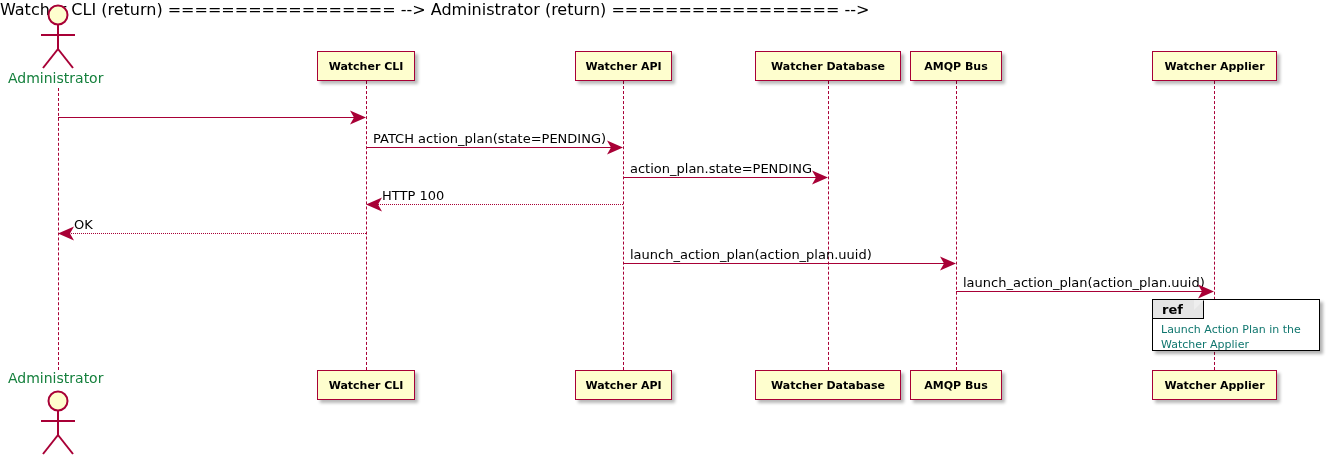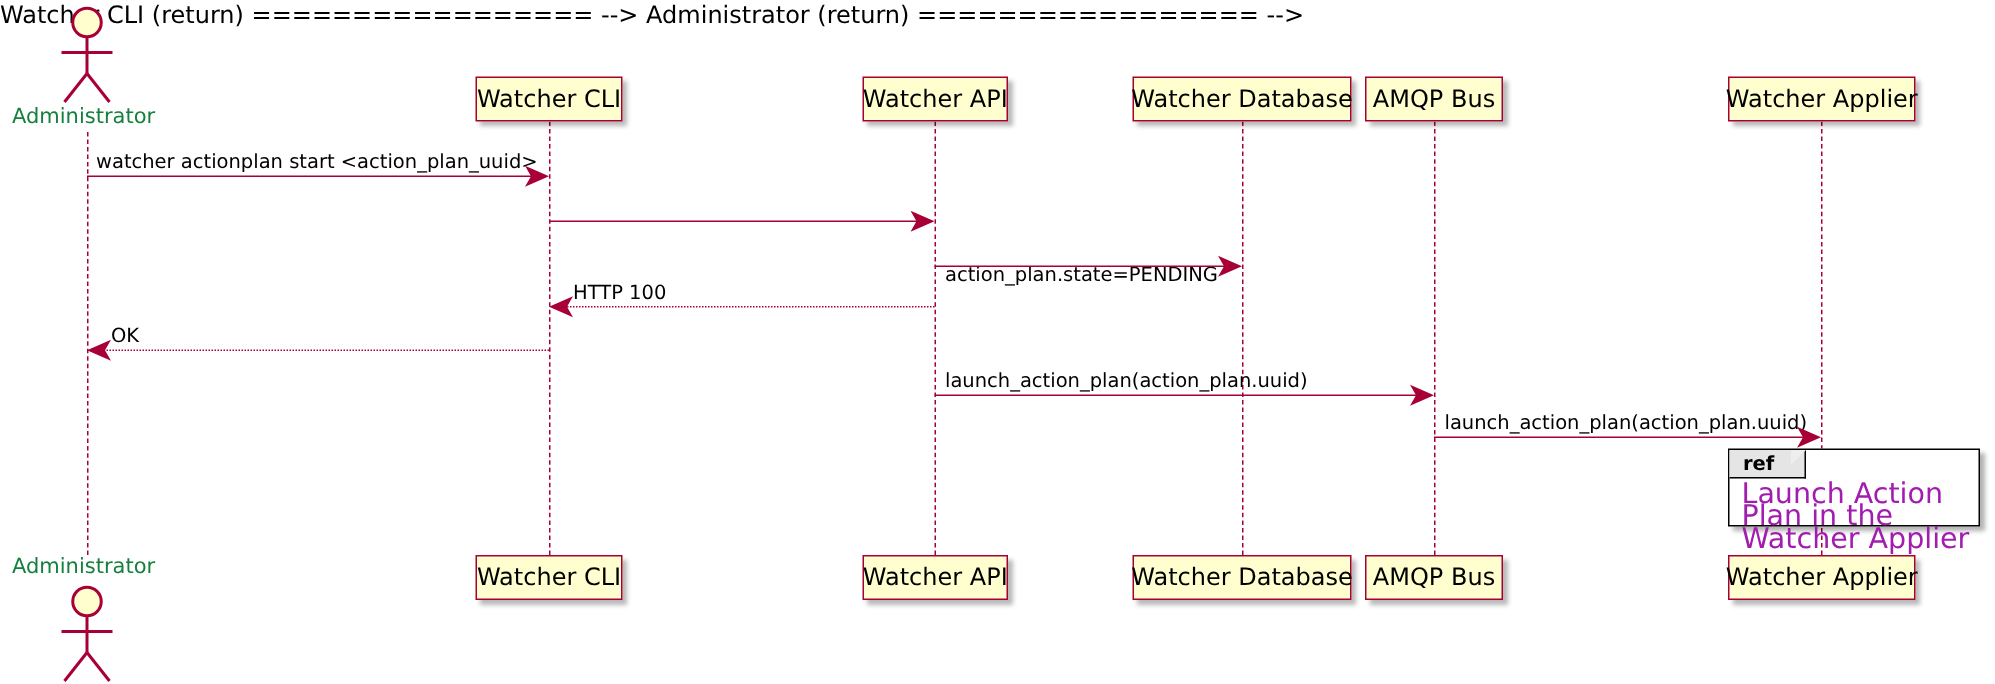--- a/index.html
+++ b/index.html
@@ -26,24 +26,25 @@
     background: #FEFECE;
     border: 1.5px solid #A80036;
     box-shadow: 3px 3px 3px rgba(0,0,0,0.28);
     display: flex;
     align-items: center;
     justify-content: center;
     box-sizing: border-box;
     z-index: 4;
   }
   .pbox span {
-    font-size: 16px;
+    font-size: 11px;
     color: #000000;
     white-space: nowrap;
     line-height: 1;
+    font-weight: bold;
   }
   .actor-label {
     position: absolute;
     font-size: 14px;
     color: #15803d;
     white-space: nowrap;
     z-index: 4;
   }
   .actor-fig {
     position: absolute;
@@ -103,22 +104,22 @@
     right: -1px;
     width: 0;
     height: 0;
     border-left: 10px solid #EEEEEE;
     border-bottom: 10px solid transparent;
   }
   .ref-text {
     position: absolute;
     left: 8px;
     top: 22px;
-    font-size: 19px;
-    color: #a21caf;
+    font-size: 11px;
+    color: #0f766e;
     line-height: 15px;
     width: 155px;
   }
 </style>
 </head>
 <body>
 
 <div id="diagram">
 
   
@@ -150,34 +151,34 @@
     <span>Watcher Database</span>
   </div>
   <div class="pbox" style="left:910px; top:51px; width:92px; height:30px;">
     <span>AMQP Bus</span>
   </div>
   <div class="pbox" style="left:1152px; top:51px; width:125px; height:30px;">
     <span>Watcher Applier</span>
   </div>
 
   
-  <div class="msg-label" style="left:64px; top:101px;">watcher actionplan start &lt;action_plan_uuid&gt;</div>
   <div class="msg-line" style="left:58px; top:117px; width:300px;"></div>
   <svg class="arrow-head" style="left:350px; top:110px;" width="16" height="15" viewBox="0 0 16 15">
     <polygon points="16,7.5 0,0.5 4,7.5 0,14.5" fill="#A80036"></polygon>
   </svg>
 
   
+  <div class="msg-label" style="left:373px; top:131px;">PATCH action_plan(state=PENDING)</div>
   <div class="msg-line" style="left:366px; top:147px; width:249px;"></div>
   <svg class="arrow-head" style="left:607px; top:140px;" width="16" height="15" viewBox="0 0 16 15">
     <polygon points="16,7.5 0,0.5 4,7.5 0,14.5" fill="#A80036"></polygon>
   </svg>
 
   
-  <div class="msg-label" style="left:630px; top:176px;">action_plan.state=PENDING</div>
+  <div class="msg-label" style="left:630px; top:161px;">action_plan.state=PENDING</div>
   <div class="msg-line" style="left:623px; top:177px; width:197px;"></div>
   <svg class="arrow-head" style="left:812px; top:170px;" width="16" height="15" viewBox="0 0 16 15">
     <polygon points="16,7.5 0,0.5 4,7.5 0,14.5" fill="#A80036"></polygon>
   </svg>
 
    Watcher CLI (return) ================= --&gt;
   <div class="msg-label" style="left:382px; top:188px;">HTTP 100</div>
   <div class="msg-line dotted" style="left:374px; top:204px; width:249px;"></div>
   <svg class="arrow-head" style="left:366px; top:197px;" width="16" height="15" viewBox="0 0 16 15">
     <polygon points="0,7.5 16,0.5 12,7.5 16,14.5" fill="#A80036"></polygon>

